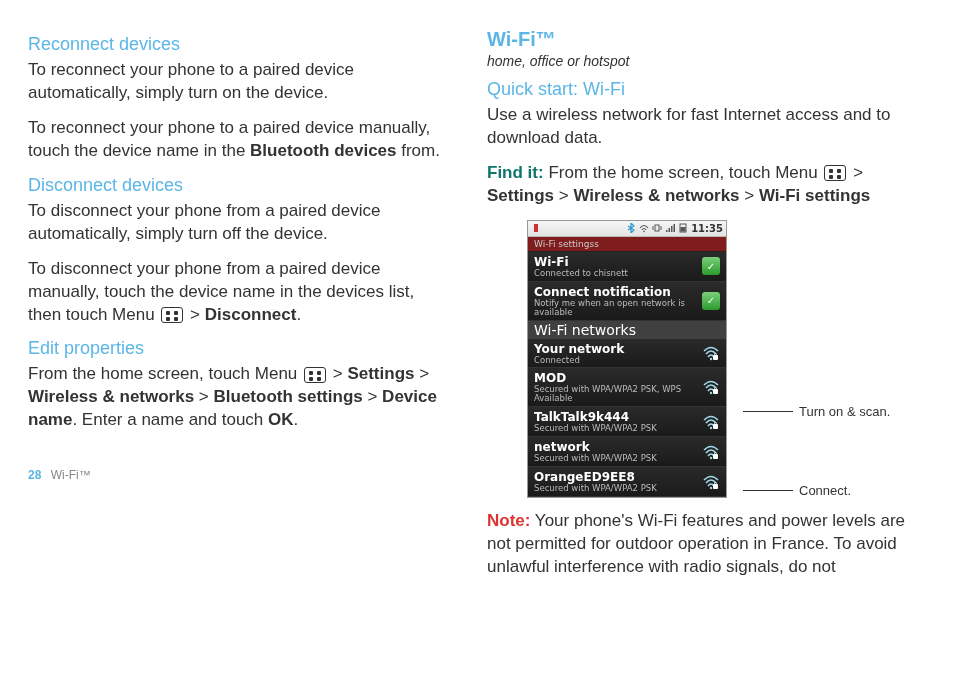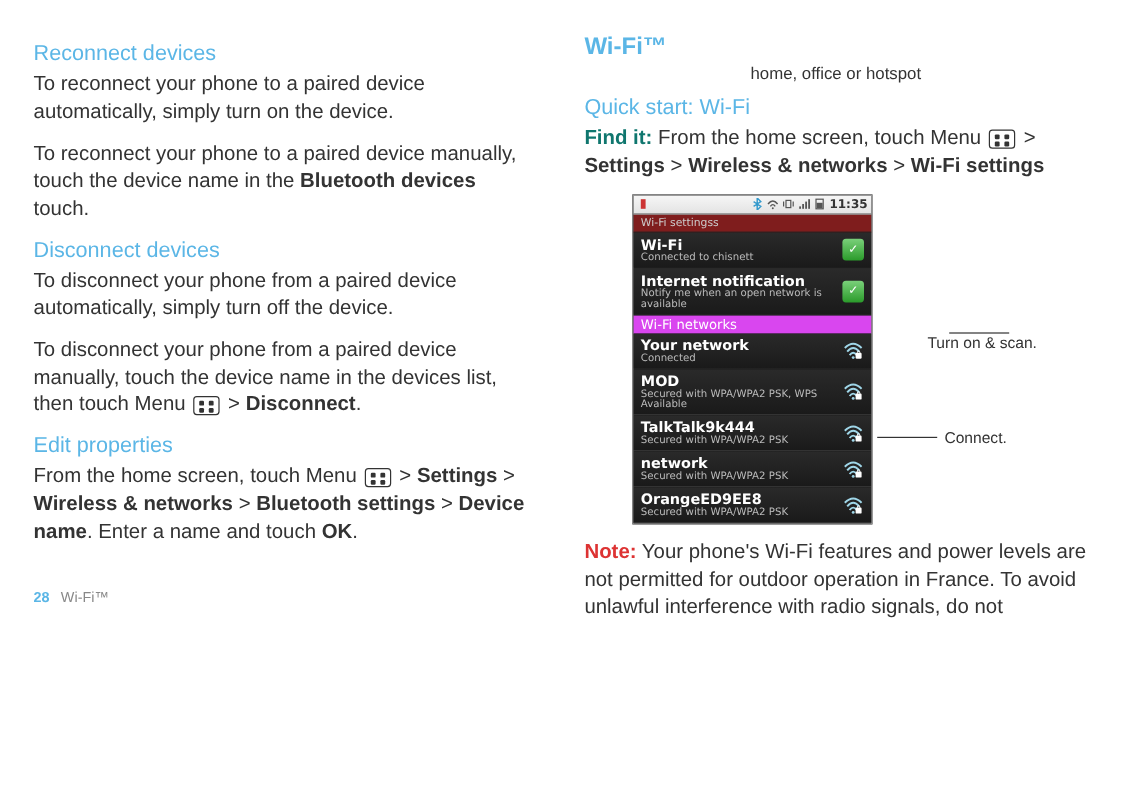--- a/index.html
+++ b/index.html
@@ -1,80 +1,80 @@
 <!DOCTYPE html>
 <html><head>
 <meta charset="utf-8">
 <style>
   * { box-sizing: border-box; margin: 0; padding: 0; }
   body { font-family: Arial, Helvetica, sans-serif; font-size: 14.5px; color: #333; padding: 28px 48px 28px 28px; width: 954px; }
   .columns { display: flex; gap: 40px; }
   .col { flex: 1; min-width: 0; }
   h1 { color: #5bb6e6; font-size: 20px; font-weight: bold; margin-bottom: 2px; }
   h2, h3 { color: #5bb6e6; font-weight: normal; font-size: 18px; margin-top: 6px; margin-bottom: 4px; }
-  .subtitle { margin-bottom: 10px; font-size: 14px; text-align: center; }
+  .subtitle { font-style: italic; margin-bottom: 10px; font-size: 14px; }
   p { margin-bottom: 12px; line-height: 1.35; font-size: 17px; }
   .bold { font-weight: bold; }
   .red { color: #d33; font-weight: bold; }
   .teal { color: #0f766e; font-weight: bold; }
   .menu-icon {
     display: inline-block; vertical-align: middle; width: 22px; height: 16px;
     border: 1px solid #333; border-radius: 3px; position: relative; margin: 0 2px;
     background: #fff;
   }
   .menu-icon::before, .menu-icon::after {
     content: ''; position: absolute; width: 4px; height: 4px; background: #333; border-radius: 1px;
   }
   .menu-icon::before { left: 4px; top: 3px; box-shadow: 8px 0 #333; }
   .menu-icon::after  { left: 4px; top: 9px; box-shadow: 8px 0 #333; }
   .footer { margin-top: 36px; font-size: 12px; color: #888; }
   .footer .pg { color: #5bb6e6; font-weight: bold; margin-right: 6px; }
 
   
-  .phone-wrap { display: flex; align-items: center; gap: 4px; margin-bottom: 12px; padding-left: 40px; }
+  .phone-wrap { display: flex; align-items: flex-end; gap: 16px; margin-bottom: 12px; padding-left: 40px; }
   .phone {
     width: 200px; border: 1px solid #999; background: #000; color: #fff; font-size: 10px;
     font-family: "DejaVu Sans", Arial, sans-serif;
   }
   .statusbar {
     background: linear-gradient(#f6f6f6,#e3e3e3); color: #333; height: 16px;
     display: flex; align-items: center; justify-content: space-between; padding: 0 3px;
     border-bottom: 1px solid #bbb;
   }
   .statusbar .left { display: flex; gap: 3px; align-items: center; }
   .statusbar .right { display: flex; gap: 3px; align-items: center; font-weight: bold; font-size: 10px; }
   .sb-icon { width: 10px; height: 10px; display:inline-block; }
   .titlebar { background: #7f1d1d; color: #ccc; padding: 2px 6px; font-size: 9px; border-bottom: 1px solid #222; }
-  .section-band { background: #d946ef; color:#fff; padding: 1px 6px; font-size: 11px; }
+  .section-band { background: #404040; color:#fff; padding: 1px 6px; font-size: 14px; }
   .row { display:flex; align-items:center; justify-content:space-between; padding: 3px 6px; border-bottom: 1px solid #333; background: linear-gradient(#2a2a2a,#1a1a1a); }
   .row .txt { flex:1; min-width:0; }
   .row .title { font-weight: bold; font-size: 12px; color:#fff; }
   .row .sub { font-size: 8.5px; color: #bbb; line-height: 1.05; }
   .check {
     width: 18px; height: 18px; border-radius: 3px; background: linear-gradient(#7ad07a,#2b9b2b);
     display:flex; align-items:center; justify-content:center; color:#fff; font-weight:bold; flex-shrink:0;
   }
   .wifi-ic { width: 18px; height: 16px; position: relative; flex-shrink:0; }
   .wifi-ic svg { width: 18px; height: 16px; display:block; }
   .callouts { flex: 1; font-size: 13px; color: #333; padding-top: 40px; }
   .callout-row { display:flex; align-items:center; }
   .callout-line { width: 50px; border-top: 1px solid #333; margin-right: 6px; }
-  .callout-row.c1 { margin-top: 10px; flex-direction: column; }
+  .callout-row.c1 { margin-top: 10px; }
   .callout-row.c2 { margin-top: 64px; }
 </style>
 </head>
 <body>
 
 <div class="columns">
 
   <div class="col">
     <h3>Reconnect devices</h3>
     <p>To reconnect your phone to a paired device automatically, simply turn on the device.</p>
     <p>
-      <span>To reconnect your phone to a paired device manually, touch the device name in the </span><span class="bold">Bluetooth devices</span><span> touch.</span>
+      <span>To reconnect your phone to a paired device manually, touch the device name in the </span><span class="bold">Bluetooth devices</span><span> from.</span>
     </p>
 
     <h3>Disconnect devices</h3>
     <p>To disconnect your phone from a paired device automatically, simply turn off the device.</p>
     <p>
       <span>To disconnect your phone from a paired device manually, touch the device name in the devices list, then touch Menu </span><span class="menu-icon"></span><span> &gt; </span><span class="bold">Disconnect</span><span>.</span>
     </p>
 
     <h3>Edit properties</h3>
     <p>
@@ -85,20 +85,21 @@
       <span class="pg">28</span>
       <span>Wi-Fi™</span>
     </div>
   </div>
 
   <div class="col">
     <h1>Wi-Fi™</h1>
     <div class="subtitle">home, office or hotspot</div>
 
     <h3>Quick start: Wi-Fi</h3>
+    <p>Use a wireless network for fast Internet access and to download data.</p>
 
     <p>
       <span class="teal">Find it:</span><span> From the home screen, touch Menu </span><span class="menu-icon"></span><span> &gt; </span><span class="bold">Settings</span><span> &gt; </span><span class="bold">Wireless &amp; networks</span><span> &gt; </span><span class="bold">Wi-Fi settings</span>
     </p>
 
     <div class="phone-wrap">
       <div class="phone">
         <div class="statusbar">
           <div class="left">
             <svg class="sb-icon" viewBox="0 0 10 10">
@@ -136,21 +137,21 @@
         <div class="row">
           <div class="txt">
             <div class="title">Wi-Fi</div>
             <div class="sub">Connected to chisnett</div>
           </div>
           <div class="check">✓</div>
         </div>
 
         <div class="row">
           <div class="txt">
-            <div class="title">Internet notification</div>
+            <div class="title">Connect notification</div>
             <div class="sub">Notify me when an open network is available</div>
           </div>
           <div class="check">✓</div>
         </div>
 
         <div class="section-band">Wi-Fi networks</div>
 
         <div id="net-list">
             <div class="row">
               <div class="txt">

